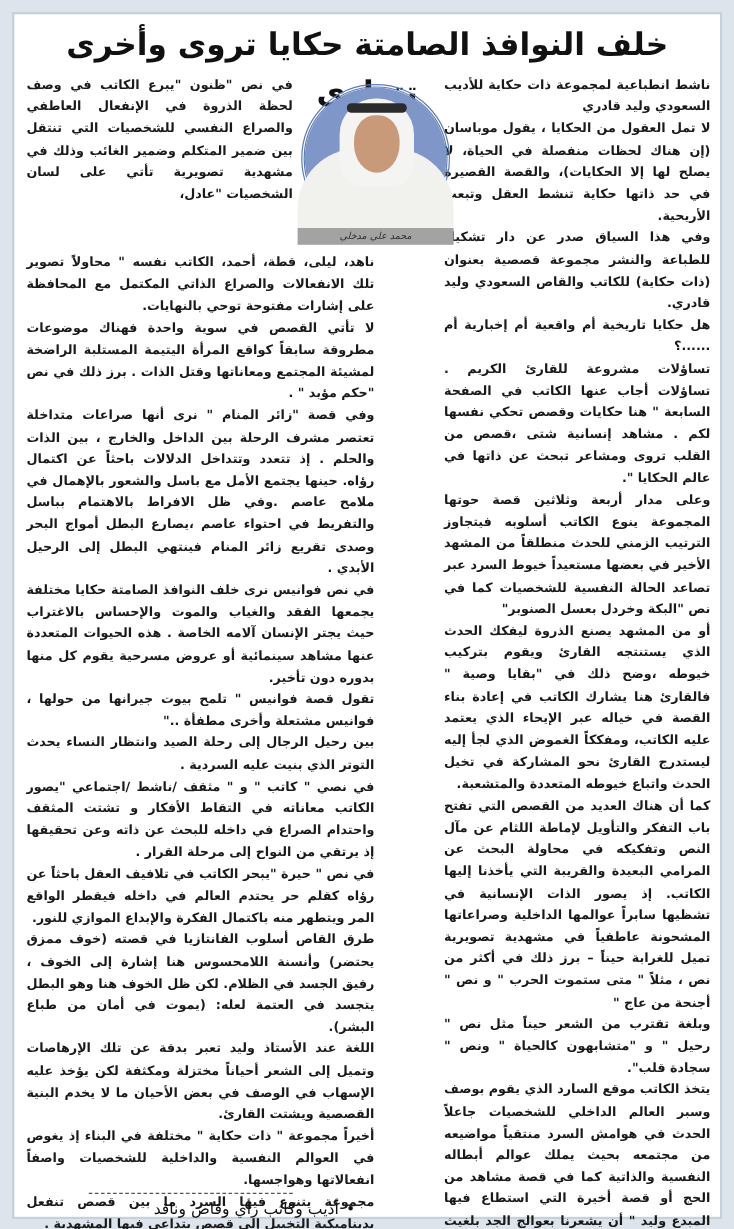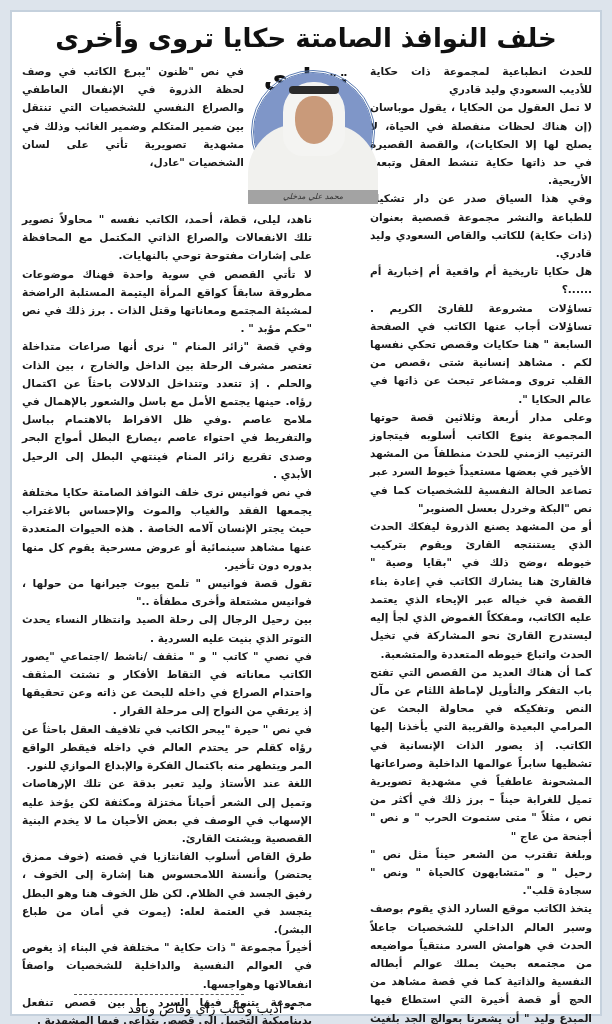--- a/index.html
+++ b/index.html
@@ -67,21 +67,21 @@
     }
     .bullet { margin-left: 6px; }
   </style>
 </head>
 <body>
 
 <div class="page">
   <div class="title">خلف النوافذ الصامتة حكايا تروى وأخرى تتوارى</div>
 
   <div class="col col-right">
-    <p>للحدث انطباعية لمجموعة ذات حكاية للأديب السعودي وليد قادري</p>
+    <p>ناشط انطباعية لمجموعة ذات حكاية للأديب السعودي وليد قادري</p>
     <p>لا تمل العقول من الحكايا ، يقول موباسان (إن هناك لحظات منفصلة في الحياة، لا يصلح لها إلا الحكايات)، والقصة القصيرة في حد ذاتها حكاية تنشط العقل وتبعث الأريحية.</p>
     <p>وفي هذا السياق صدر عن دار تشكيل للطباعة والنشر مجموعة قصصية بعنوان (ذات حكاية) للكاتب والقاص السعودي وليد قادري.</p>
     <p>هل حكايا تاريخية أم واقعية أم إخبارية أم ......؟</p>
     <p>تساؤلات مشروعة للقارئ الكريم . تساؤلات أجاب عنها الكاتب في الصفحة السابعة " هنا حكايات وقصص تحكي نفسها لكم . مشاهد إنسانية شتى ،قصص من القلب تروى ومشاعر تبحث عن ذاتها في عالم الحكايا ".</p>
     <p>وعلى مدار أربعة وثلاثين قصة حوتها المجموعة ينوع الكاتب أسلوبه فيتجاوز الترتيب الزمني للحدث منطلقاً من المشهد الأخير في بعضها مستعيداً خيوط السرد عبر تصاعد الحالة النفسية للشخصيات كما في نص "البكة وخردل بعسل الصنوبر"</p>
     <p>أو من المشهد يصنع الذروة ليفكك الحدث الذي يستنتجه القارئ ويقوم بتركيب خيوطه ،وضح ذلك في "بقايا وصية " فالقارئ هنا يشارك الكاتب في إعادة بناء القصة في خياله عبر الإيحاء الذي يعتمد عليه الكاتب، ومفككاً الغموض الذي لجأ إليه ليستدرج القارئ نحو المشاركة في تخيل الحدث واتباع خيوطه المتعددة والمتشعبة.</p>
     <p>كما أن هناك العديد من القصص التي تفتح باب التفكر والتأويل لإماطة اللثام عن مآل النص وتفكيكه في محاولة البحث عن المرامي البعيدة والقريبة التي يأخذنا إليها الكاتب. إذ يصور الذات الإنسانية في تشظيها سابراً عوالمها الداخلية وصراعاتها المشحونة عاطفياً في مشهدية تصويرية تميل للغرابة حيناً – برز ذلك في أكثر من نص ، مثلاً " متى ستموت الحرب " و نص " أجنحة من عاج "</p>
     <p>وبلغة تقترب من الشعر حيناً مثل نص " رحيل " و "متشابهون كالحياة " ونص " سجادة قلب".</p>
     <p>يتخذ الكاتب موقع السارد الذي يقوم بوصف وسبر العالم الداخلي للشخصيات جاعلاً الحدث في هوامش السرد منتقياً مواضيعه من مجتمعه بحيث يملك عوالم أبطاله النفسية والذاتية كما في قصة مشاهد من الحج أو قصة أخيرة التي استطاع فيها المبدع وليد " أن يشعرنا بعوالج الجد بلغيث بعد رحيل الجدة رضية ".</p>
 
@@ -103,22 +103,22 @@
 
   <div class="col col-left">
     <p>ناهد، ليلى، قطة، أحمد، الكاتب نفسه " محاولاً تصوير تلك الانفعالات والصراع الذاتي المكتمل مع المحافظة على إشارات مفتوحة توحي بالنهايات.</p>
     <p>لا تأتي القصص في سوية واحدة فهناك موضوعات مطروقة سابقاً كواقع المرأة اليتيمة المستلبة الراضخة لمشيئة المجتمع ومعاناتها وقتل الذات . برز ذلك في نص "حكم مؤبد " .</p>
     <p>وفي قصة "زائر المنام " نرى أنها صراعات متداخلة تعتصر مشرف الرحلة بين الداخل والخارج ، بين الذات والحلم . إذ تتعدد وتتداخل الدلالات باحثاً عن اكتمال رؤاه. حينها يجتمع الأمل مع باسل والشعور بالإهمال في ملامح عاصم .وفي ظل الافراط بالاهتمام بباسل والتفريط في احتواء عاصم ،يصارع البطل أمواج البحر وصدى تقريع زائر المنام فينتهي البطل إلى الرحيل الأبدي .</p>
     <p>في نص فوانيس نرى خلف النوافذ الصامتة حكايا مختلفة يجمعها الفقد والغياب والموت والإحساس بالاغتراب حيث يجتر الإنسان آلامه الخاصة . هذه الحيوات المتعددة عنها مشاهد سينمائية أو عروض مسرحية يقوم كل منها بدوره دون تأخير.</p>
     <p>تقول قصة فوانيس " تلمح بيوت جيرانها من حولها ، فوانيس مشتعلة وأخرى مطفأة .."</p>
     <p>بين رحيل الرجال إلى رحلة الصيد وانتظار النساء يحدث التوتر الذي بنيت عليه السردية .</p>
     <p>في نصي " كاتب " و " مثقف /ناشط /اجتماعي "يصور الكاتب معاناته في التقاط الأفكار و تشتت المثقف واحتدام الصراع في داخله للبحث عن ذاته وعن تحقيقها إذ يرتقي من النواح إلى مرحلة القرار .</p>
     <p>في نص " حيرة "يبحر الكاتب في تلافيف العقل باحثاً عن رؤاه كقلم حر يحتدم العالم في داخله فيقطر الواقع المر ويتطهر منه باكتمال الفكرة والإبداع الموازي للنور.</p>
+    <p>طرق القاص أسلوب الفانتازيا في قصته (خوف ممزق يحتضر) وأنسنة اللامحسوس هنا إشارة إلى الخوف ، رفيق الجسد في الظلام. لكن ظل الخوف هنا وهو البطل يتجسد في العتمة لعله: (يموت في أمان من طباع البشر).</p>
     <p>اللغة عند الأستاذ وليد تعبر بدقة عن تلك الإرهاصات وتميل إلى الشعر أحياناً مختزلة ومكثفة لكن يؤخذ عليه الإسهاب في الوصف في بعض الأحيان ما لا يخدم البنية القصصية ويشتت القارئ.</p>
-    <p>طرق القاص أسلوب الفانتازيا في قصته (خوف ممزق يحتضر) وأنسنة اللامحسوس هنا إشارة إلى الخوف ، رفيق الجسد في الظلام. لكن ظل الخوف هنا وهو البطل يتجسد في العتمة لعله: (يموت في أمان من طباع البشر).</p>
     <p>أخيراً مجموعة " ذات حكاية " مختلفة في البناء إذ يغوص في العوالم النفسية والداخلية للشخصيات واصفاً انفعالاتها وهواجسها.</p>
     <p>مجموعة يتنوع فيها السرد ما بين قصص تنفعل بديناميكية التخييل إلى قصص يتداعى فيها المشهدية .</p>
 
   </div>
 
   <div class="divider"></div>
   <div class="author-note">
     <span class="bullet">•</span><span>أديب وكاتب رأي وقاص وناقد</span>
   </div>
 </div>

